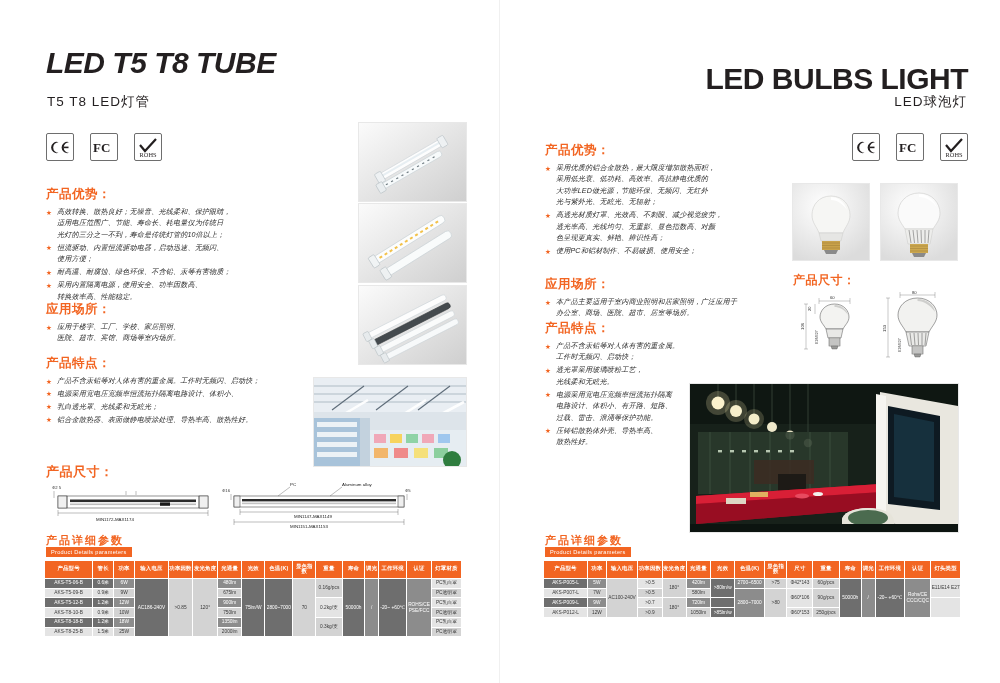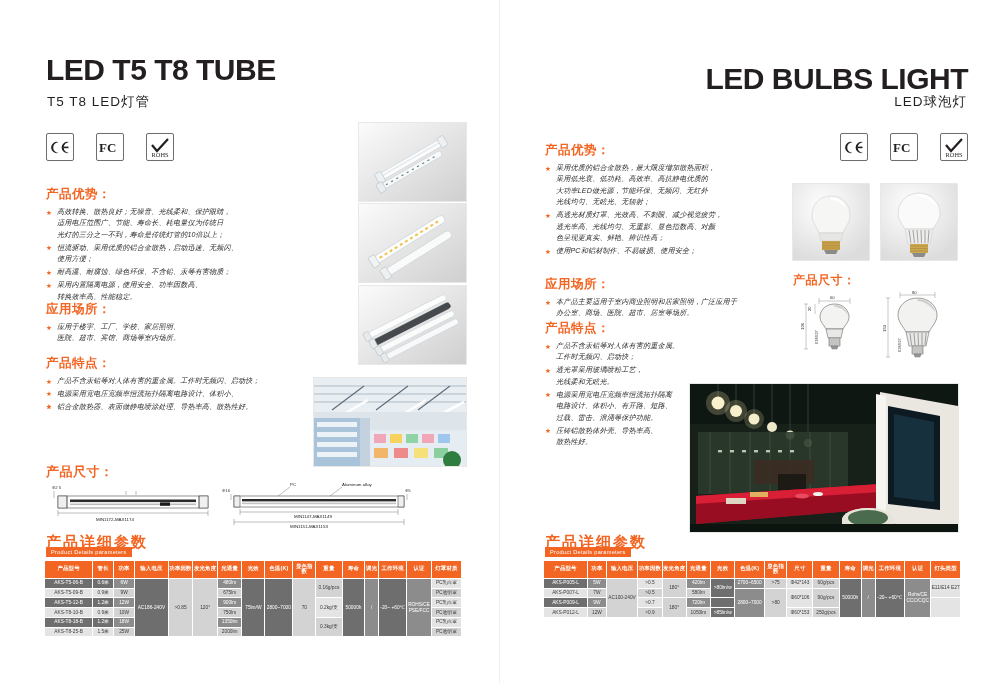--- a/index.html
+++ b/index.html
@@ -12,21 +12,21 @@
   .page{position:relative;width:1000px;height:683px;}
 
   
   .title-en{
     font-size:30px;font-weight:bold;letter-spacing:-0.5px;
     color:#231f20;line-height:1;
   }
   .title-cn{font-size:13.5px;color:#231f20;letter-spacing:1px;}
 
   
-  .certs{display:flex;gap:22px;margin-top:10px;}
+  .certs{display:flex;gap:16px;margin-top:10px;}
   .cert{
     width:26px;height:26px;border:1.2px solid #6e6e6e;border-radius:2px;
     background:#fff;display:flex;align-items:center;justify-content:center;
     position:relative;
   }
   .cert svg{display:block;}
 
   
   .sec-h{
     color:#f26522;font-size:12.5px;font-weight:bold;margin-bottom:4px;
@@ -48,21 +48,21 @@
     background:linear-gradient(150deg,#f2f2f2 0%,#e2e2e2 55%,#d6d6d6 100%);
     position:relative;overflow:hidden;border:1px solid #e8e8e8;
   }
   .tube-img svg,.bulb-img svg,.scene svg{display:block;width:100%;height:100%;}
 
   
   .dimbox{position:relative;}
   .dimbox svg{display:block;}
 
   
-  .params-title{color:#f26522;font-size:15px;font-weight:bold;letter-spacing:2px;}
+  .params-title{color:#f26522;font-size:11px;font-weight:bold;letter-spacing:2px;}
   .params-sub{
     display:inline-block;background:#f26522;color:#fff;
     font-size:5.6px;padding:1.5px 5px 2px 5px;letter-spacing:0.3px;margin-top:2px;
   }
 
   
   table.spec{border-collapse:collapse;table-layout:fixed;}
   table.spec th{
     background:#f26522;color:#ffffff;font-size:5.4px;font-weight:bold;
     border:0.5px solid #ffffff;padding:2.5px 0;text-align:center;
@@ -85,21 +85,21 @@
 </style>
 </head>
 <body>
 
 <div class="page">
 
   <div class="fold"></div>
 
   <div style="position:absolute;left:0;top:0;width:500px;height:683px;">
 
-    <div class="title-en" style="position:absolute;left:46px;top:55px;">LED T5 T8 TUBE</div>
+    <div class="title-en" style="position:absolute;left:46px;top:48px;font-style:italic;">LED T5 T8 TUBE</div>
     <div class="title-cn" style="position:absolute;left:47px;top:93px;">T5 T8 LED灯管</div>
 
     <div class="certs" style="position:absolute;left:46px;top:123px;">
       <div class="cert">
         <svg width="22" height="13" viewBox="0 0 22 13">
           <path d="M9.5 1.2 A5.6 5.6 0 1 0 9.5 11.8 A4.6 4.6 0 1 1 9.5 1.2 Z" fill="#231f20"></path>
           <path d="M20 1.2 A5.6 5.6 0 1 0 20 11.8 A4.6 4.6 0 1 1 20 1.2 Z" fill="#231f20"></path>
           <rect x="14.5" y="5.6" width="5" height="1.6" fill="#231f20"></rect>
         </svg>
       </div>
@@ -120,21 +120,21 @@
       <div class="sec-h">产品优势：</div>
       <ul class="bullets" id="la-list">
           <li>
             <span class="star">★</span>
             <span class="ln">高效转换、散热良好；无噪音、光线柔和、保护眼睛，</span>
             <span class="ln">适用电压范围广、节能、寿命长、耗电量仅为传统日</span>
             <span class="ln">光灯的三分之一不到，寿命是传统灯管的10倍以上；</span>
           </li>
           <li>
             <span class="star">★</span>
-            <span class="ln">恒流驱动、采用优质的铝合金散热，启动迅速、无频闪、</span>
+            <span class="ln">恒流驱动、内置恒流驱动电器，启动迅速、无频闪、</span>
             <span class="ln">使用方便；</span>
           </li>
           <li>
             <span class="star">★</span>
             <span class="ln">耐高温、耐腐蚀、绿色环保、不含铅、汞等有害物质；</span>
           </li>
           <li>
             <span class="star">★</span>
             <span class="ln">采用内置隔离电源，使用安全、功率因数高、</span>
             <span class="ln">转换效率高、性能稳定。</span>
@@ -159,20 +159,21 @@
           <li>
             <span class="star">★</span>
             <span class="ln">产品不含汞铅等对人体有害的重金属。工作时无频闪、启动快；</span>
           </li>
           <li>
             <span class="star">★</span>
             <span class="ln">电源采用宽电压宽频率恒流拓扑隔离电路设计、体积小、</span>
           </li>
           <li>
             <span class="star">★</span>
+            <span class="ln">乳白透光罩、光线柔和无眩光；</span>
           </li>
           <li>
             <span class="star">★</span>
             <span class="ln">铝合金散热器、表面做静电喷涂处理、导热率高、散热性好。</span>
           </li>
         </ul>
     </div>
 
     <div class="photo tube-img" style="position:absolute;left:358px;top:122px;width:107px;height:78px;">
       <svg viewBox="0 0 107 78" preserveAspectRatio="none">
@@ -457,21 +458,21 @@
     </div>
 
     <div style="position:absolute;left:45px;top:142px;width:245px;">
       <div class="sec-h">产品优势：</div>
       <ul class="bullets" id="ra-list">
           <li>
             <span class="star">★</span>
             <span class="ln">采用优质的铝合金散热，最大限度增加散热面积，</span>
             <span class="ln">采用低光衰、低功耗、高效率、高抗静电优质的</span>
             <span class="ln">大功率LED做光源，节能环保、无频闪、无红外</span>
-            <span class="ln">光线均匀、无眩光、无辐射；</span>
+            <span class="ln">光与紫外光、无眩光、无辐射；</span>
           </li>
           <li>
             <span class="star">★</span>
             <span class="ln">高透光材质灯罩、光效高、不刺眼、减少视觉疲劳，</span>
             <span class="ln">透光率高、光线均匀、无重影、显色指数高、对颜</span>
             <span class="ln">色呈现更真实、鲜艳、辨识性高；</span>
           </li>
           <li>
             <span class="star">★</span>
             <span class="ln">使用PC和铝材制作、不易破损、使用安全；</span>

